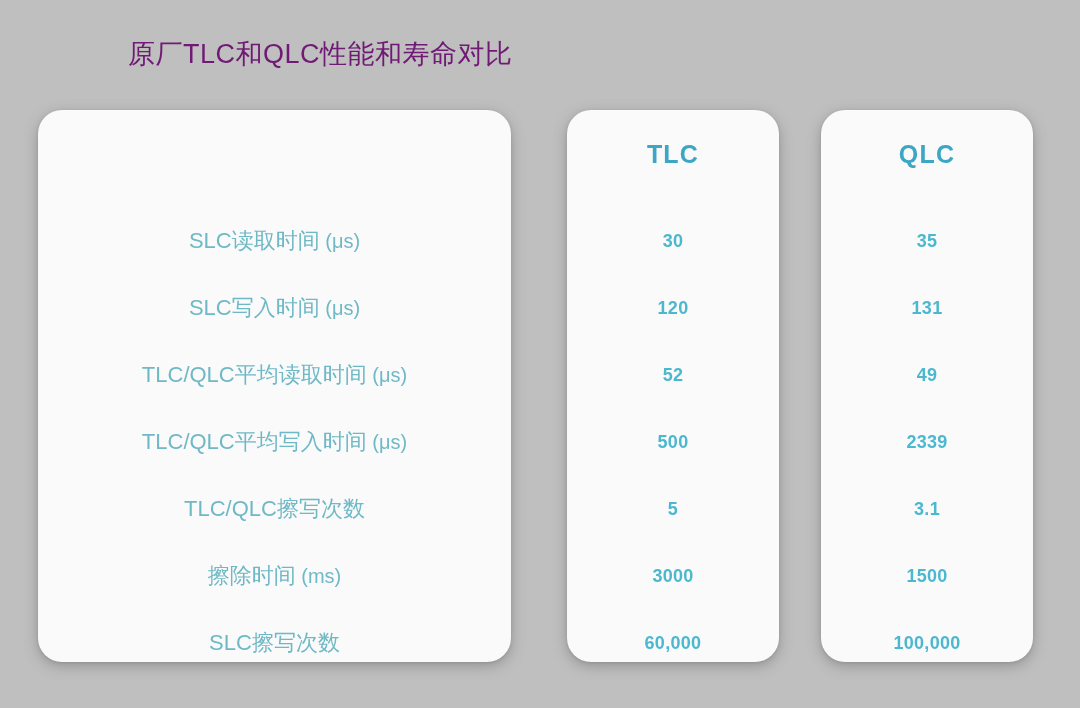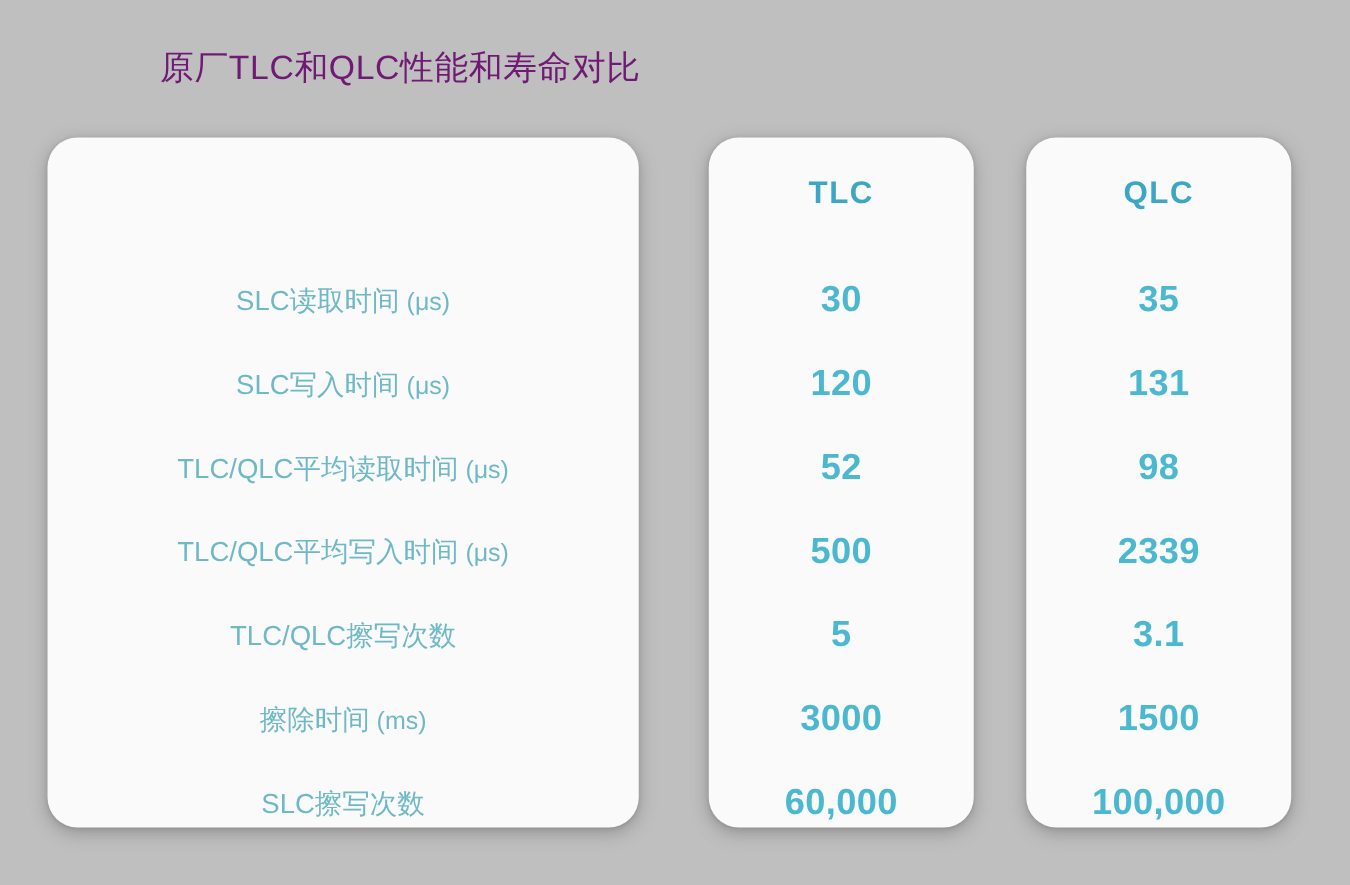--- a/index.html
+++ b/index.html
@@ -100,21 +100,21 @@
     font-weight: 400;
     color: #6fb9c6;
     white-space: nowrap;
     line-height: 1;
   }
   .label-text .unit {
     font-size: 20px;
   }
 
   .value-text {
-    font-size: 29px;
+    font-size: 18px;
     font-weight: bold;
     color: #4cb8cf;
     white-space: nowrap;
     letter-spacing: 0.3px;
     line-height: 1;
   }
 </style>
 </head>
 <body>
 
@@ -179,21 +179,21 @@
   <div class="card card-qlc">
     <div class="col-head">QLC</div>
     <div class="rows" id="qlc-rows">
         <div class="row">
           <span class="value-text">35</span>
         </div>
         <div class="row">
           <span class="value-text">131</span>
         </div>
         <div class="row">
-          <span class="value-text">98</span>
+          <span class="value-text">49</span>
         </div>
         <div class="row">
           <span class="value-text">2339</span>
         </div>
         <div class="row">
           <span class="value-text">3.1</span>
         </div>
         <div class="row">
           <span class="value-text">1500</span>
         </div>

